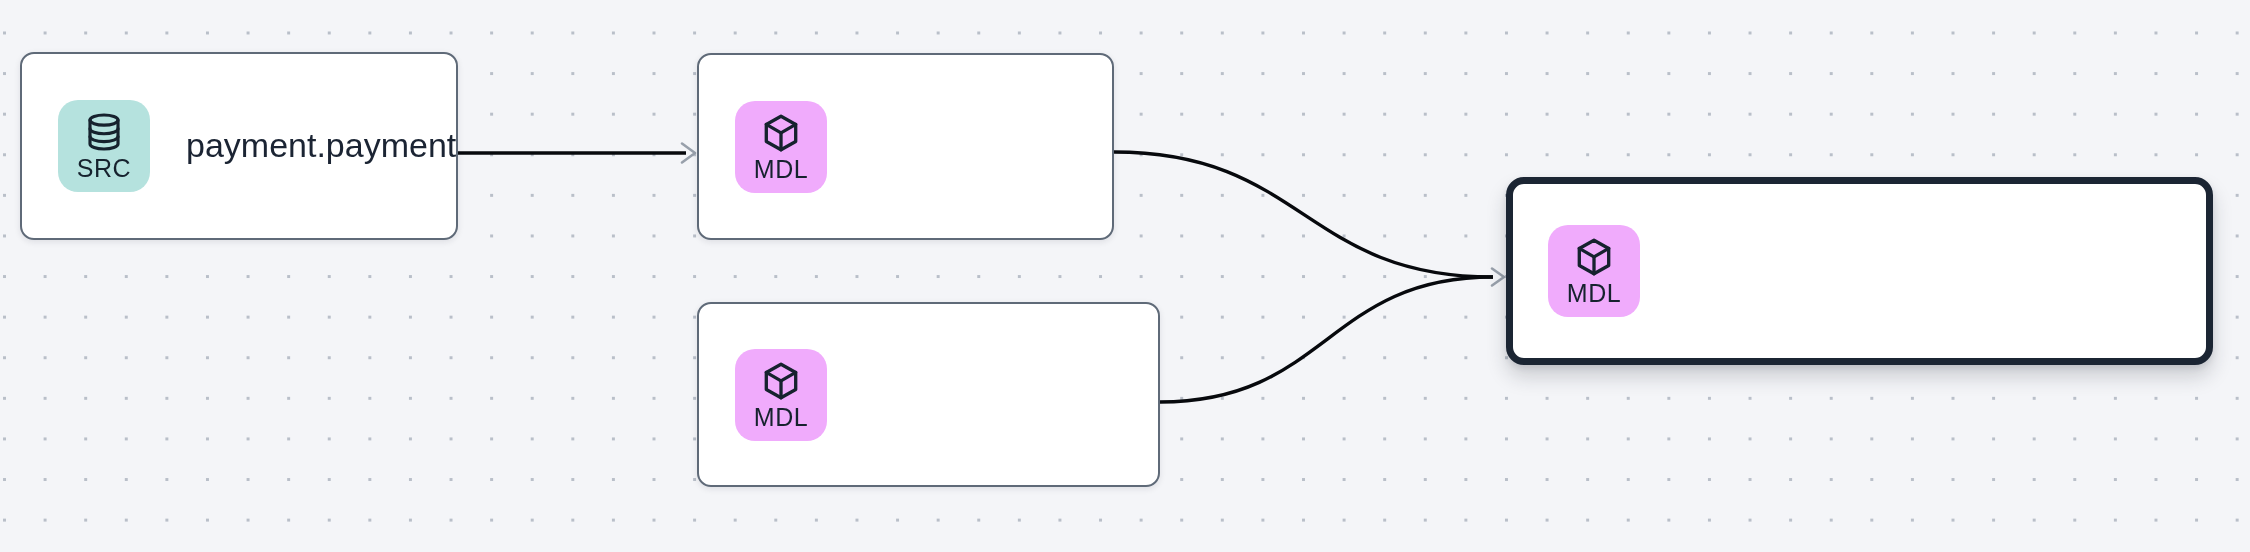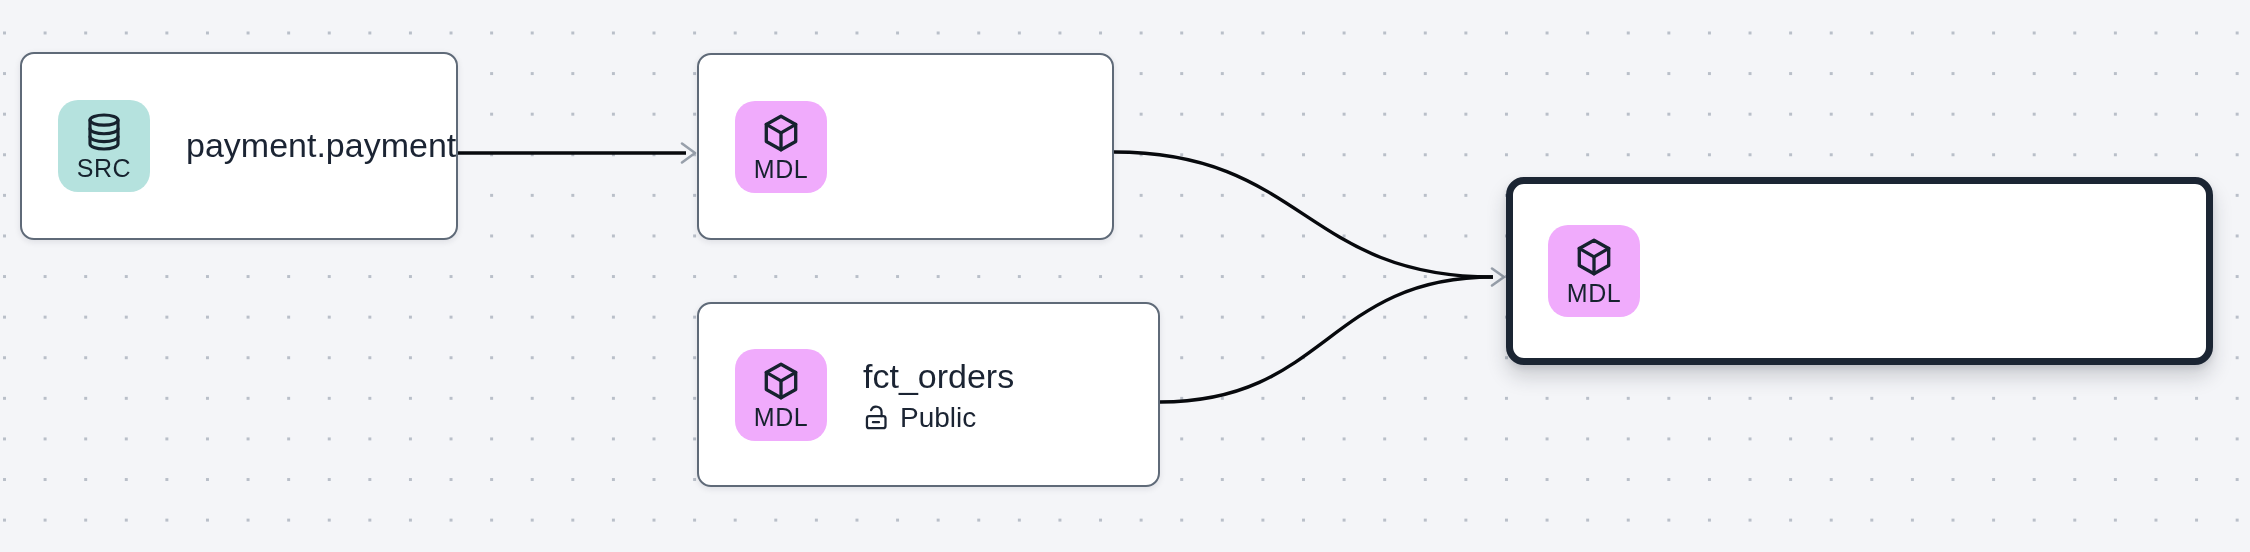--- a/index.html
+++ b/index.html
@@ -99,31 +99,20 @@
 
   <div class="node" style="left:697px;top:302px;width:463px;height:185px;">
     <div class="badge badge-mdl">
       <svg width="42" height="42" viewBox="0 0 24 24" fill="none" stroke="#16222e" stroke-width="1.9" stroke-linecap="round" stroke-linejoin="round">
         <path d="M12 2.4 20.4 7.1v9.8L12 21.6 3.6 16.9V7.1Z"></path>
         <path d="M3.6 7.1 12 11.9l8.4-4.8"></path>
         <path d="M12 11.9v9.7"></path>
       </svg>
       <span class="badge-label">MDL</span>
     </div>
-    <div class="text-col">
-      <div class="title">fct_orders</div>
-      <div class="meta">
-        <svg width="27" height="27" viewBox="0 0 24 24" fill="none" stroke="#1b2433" stroke-width="2" stroke-linecap="round" stroke-linejoin="round">
-          <rect x="3.5" y="10.8" width="16.5" height="10.7" rx="2"></rect>
-          <path d="M16.5 10.8V7.2a4.8 4.8 0 0 0-9.3-1.7"></path>
-          <path d="M8.8 16.2h5.4"></path>
-        </svg>
-        <span>Public</span>
-      </div>
-    </div>
   </div>
 
   <div class="node selected" style="left:1506px;top:177px;width:707px;height:188px;">
     <div class="badge badge-mdl">
       <svg width="42" height="42" viewBox="0 0 24 24" fill="none" stroke="#16222e" stroke-width="1.9" stroke-linecap="round" stroke-linejoin="round">
         <path d="M12 2.4 20.4 7.1v9.8L12 21.6 3.6 16.9V7.1Z"></path>
         <path d="M3.6 7.1 12 11.9l8.4-4.8"></path>
         <path d="M12 11.9v9.7"></path>
       </svg>
       <span class="badge-label">MDL</span>

